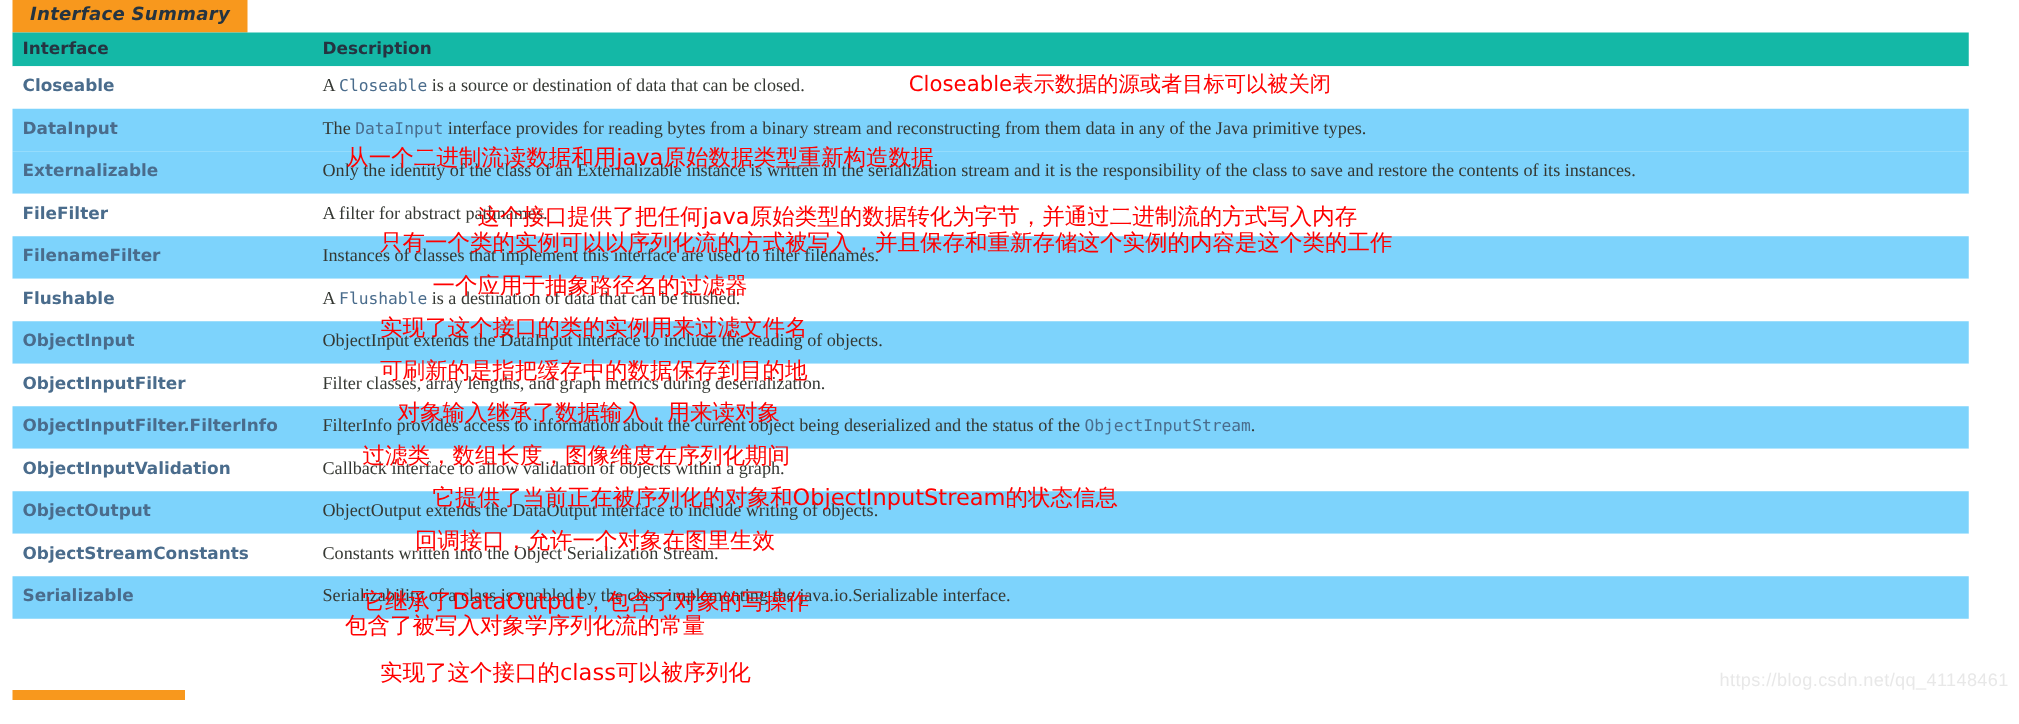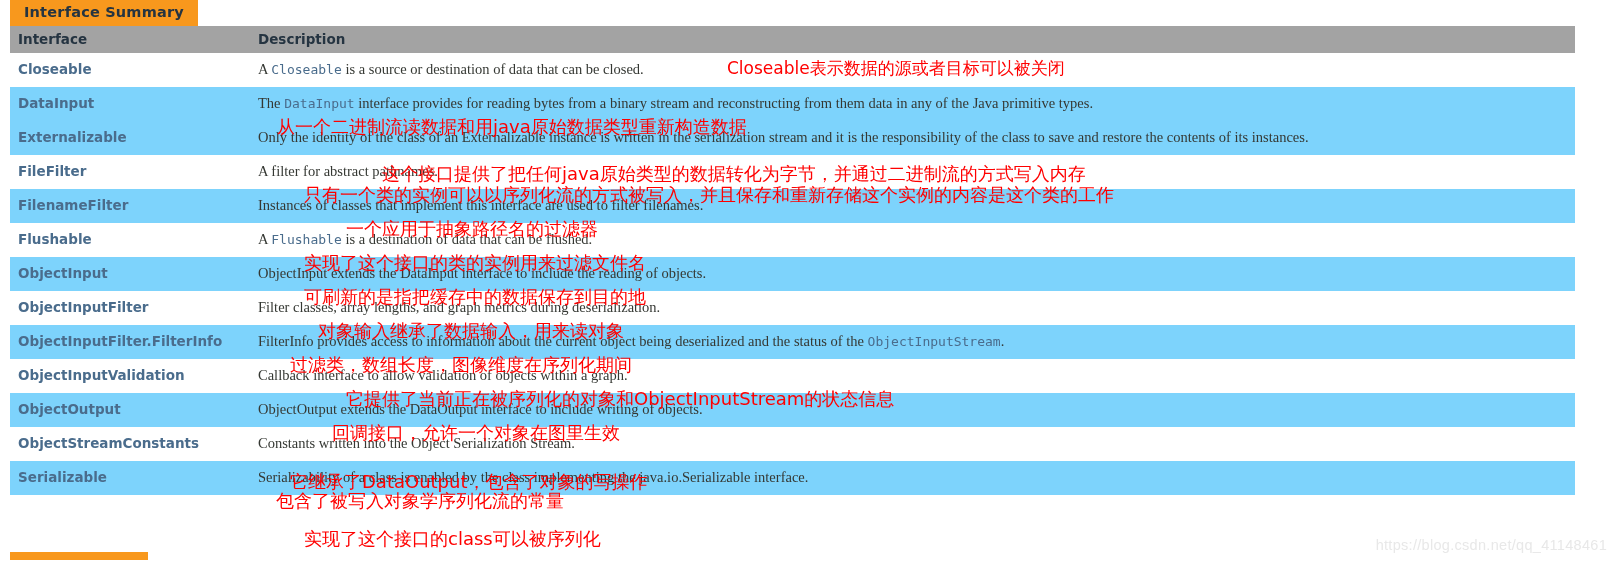--- a/index.html
+++ b/index.html
@@ -25,35 +25,36 @@
     color: #253441;
     font-family: "DejaVu Sans", sans-serif;
     font-weight: bold;
     font-size: 14.5px;
     letter-spacing: 0.2px;
     padding: 4px 14px 5px 14px;
     height: 26px;
     line-height: 17px;
     display: inline-block;
     white-space: nowrap;
+    font-style: italic;
   }
 
   
   .summary-table {
     position: absolute;
     left: 10px; top: 26px;
     width: 1565px;
     border-collapse: collapse;
     table-layout: fixed;
   }
   .summary-table col.c-iface { width: 238px; }
   .summary-table col.c-desc  { width: 1327px; }
 
   .summary-table th {
-    background: #a3a3a3;
+    background: #14b8a6;
     text-align: left;
     font-family: "DejaVu Sans", sans-serif;
     font-weight: bold;
     font-size: 13.5px;
     color: #253441;
     padding: 5px 0 6px 8px;
     height: 25px;
     vertical-align: middle;
     margin-left: 42px;
   }

